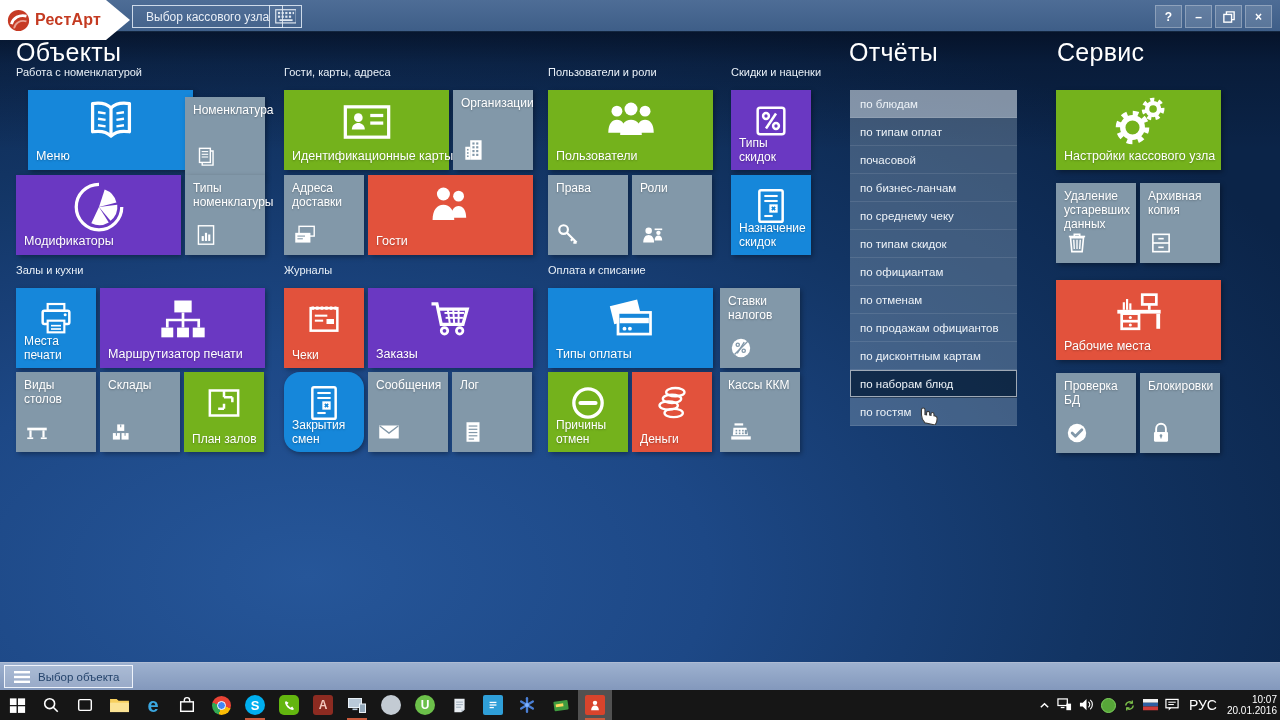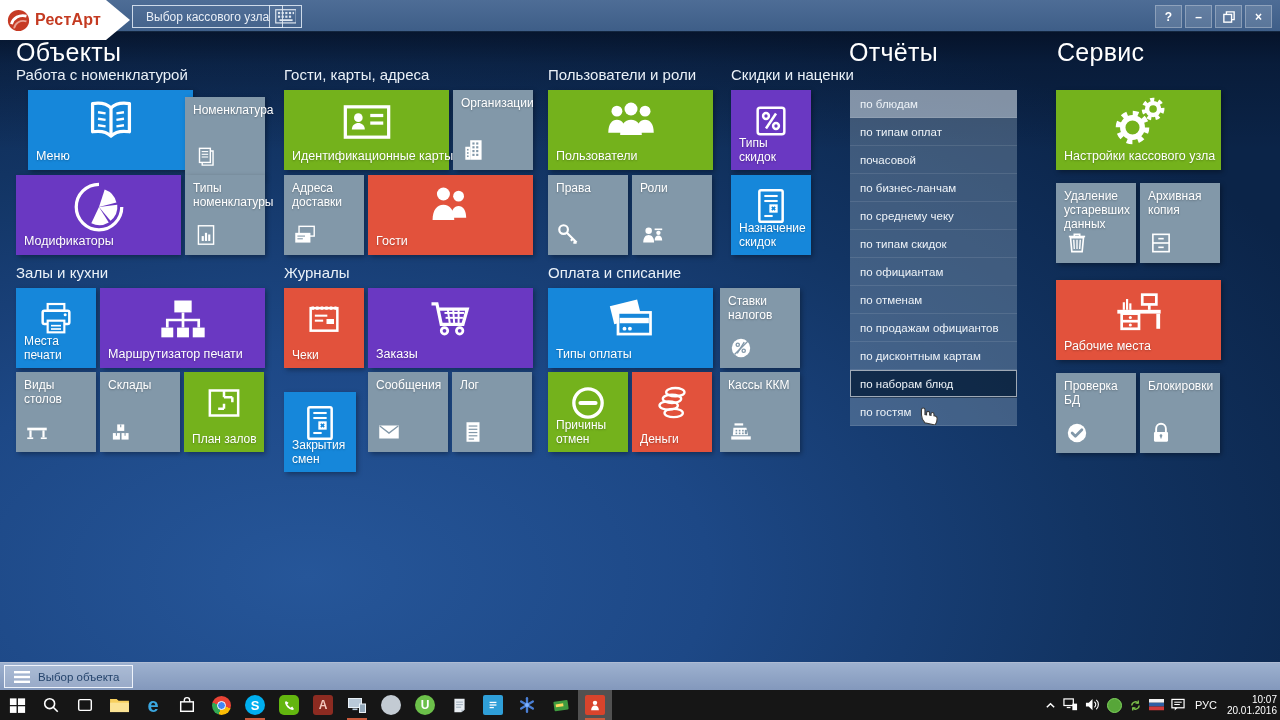--- a/index.html
+++ b/index.html
@@ -16,21 +16,21 @@
   .cash-btn{position:absolute;left:132px;top:5px;height:21px;padding:0 13px;border:1px solid rgba(228,237,248,.85);
     color:#e8eef6;font-size:12px;display:flex;align-items:center;background:rgba(255,255,255,.03);cursor:pointer;}
   .kb-btn{position:absolute;left:269px;top:5px;width:31px;height:21px;border:1px solid rgba(228,237,248,.85);
     display:flex;align-items:center;justify-content:center;background:rgba(255,255,255,.03);cursor:pointer;}
   .winbtns{position:absolute;right:8px;top:5px;display:flex;gap:3px;}
   .winbtn{width:25px;height:21px;background:rgba(255,255,255,.14);border:1px solid rgba(255,255,255,.28);
     color:#fff;font-size:12px;font-weight:700;display:flex;align-items:center;justify-content:center;cursor:pointer;}
   
   .sec-title{position:absolute;color:#fff;font-size:25px;font-weight:400;letter-spacing:.3px;}
   #t-objects{left:16px;top:38px}#t-reports{left:849px;top:38px}#t-service{left:1057px;top:38px}
-  .grp-label{position:absolute;color:#eaf1f8;font-size:15px;}
+  .grp-label{position:absolute;color:#eaf1f8;font-size:11px;}
   
   .tile{position:absolute;box-shadow:1.5px 2px 5px rgba(0,0,0,.35);cursor:pointer;}
   .tile .label{position:absolute;left:8px;right:6px;color:#fff;font-size:12px;line-height:1.18;text-shadow:0 1px 2px rgba(0,0,0,.25);}
   .label.lbottom{bottom:6px;}
   .label.ltop{top:6px;}
   .wide .label.lbottom{white-space:nowrap;font-size:12.5px;}
   .ticon{display:block;}
   .ticon svg{width:100%;height:100%;display:block;}
   .icon-c{position:absolute;left:50%;top:40%;transform:translate(-50%,-50%);width:52px;height:52px;}
   .small .icon-c{width:40px;height:40px;top:39%;}
@@ -52,21 +52,21 @@
   .tb-slot{width:34px;height:30px;display:flex;align-items:center;justify-content:center;position:relative;cursor:pointer;}
   .tb-slot.active{background:#515151;}
   .tb-underline{position:absolute;left:7px;right:7px;bottom:0;height:2px;background:#c85a3c;}
   .badge{width:20px;height:20px;border-radius:50%;display:flex;align-items:center;justify-content:center;color:#fff;font-size:13px;font-weight:700;}
   .tb-letter{font-size:20px;font-weight:700;color:#3ba7e0;line-height:1;}
   .chromeo{width:19px;height:19px;border-radius:50%;position:relative;display:block;
     background:conic-gradient(#ea4335 0 30%,#fbbc05 30% 55%,#34a853 55% 80%,#ea4335 80% 100%);}
   .chromei{position:absolute;left:5px;top:5px;width:9px;height:9px;border-radius:50%;background:#4285f4;border:1.5px solid #fff;box-sizing:border-box;}
   .tray{position:absolute;right:3px;top:690px;height:30px;display:flex;align-items:center;gap:7px;color:#fff;z-index:5;}
   .tray-ic{display:flex;align-items:center;justify-content:center;cursor:pointer;}
-  .tray-lang{font-size:11px;margin:0 3px;cursor:pointer;}
+  .tray-lang{font-size:14px;margin:0 3px;cursor:pointer;}
   .tray-clock{font-size:10px;line-height:11.5px;text-align:right;cursor:pointer;}
 </style>
 </head>
 <body>
 
 <div id="screen">
 
   <div class="titlebar">
     <div class="logo-plate">
       <span style="width:23px;height:23px;display:block;">
@@ -407,21 +407,21 @@
               <line x1="21" y1="14" x2="23" y2="28"></line>
               <line x1="26" y1="14" x2="27" y2="28"></line>
               <line x1="31" y1="14" x2="31" y2="28"></line>
             </g>
             <circle cx="18" cy="34" r="3" fill="none" stroke="#fff" stroke-width="2.5"></circle>
             <circle cx="32" cy="34" r="3" fill="none" stroke="#fff" stroke-width="2.5"></circle>
           </svg>
         </span>
         <div class="label lbottom">Заказы</div>
       </div>
-      <div class="tile small" style="left: 284px; top: 392px; width: 72px; height: 80px; background: rgb(22, 135, 218);">
+      <div class="tile small" style="left: 284px; top: 372px; width: 80px; height: 80px; background: rgb(22, 135, 218); border-radius: 16px;">
         <span class="ticon icon-c">
           <svg viewBox="0 0 48 48">
             <rect x="10" y="5" width="28" height="38" rx="2" fill="none" stroke="#fff" stroke-width="3"></rect>
             <g stroke="#fff" stroke-width="2.5">
               <line x1="16" y1="12" x2="32" y2="12"></line>
               <line x1="16" y1="18" x2="32" y2="18"></line>
               <line x1="16" y1="36" x2="26" y2="36"></line>
             </g>
             <rect x="22" y="22" width="10" height="10" fill="#fff"></rect>
             <path d="M25 25l4 4m0-4l-4 4" stroke="#1687da" stroke-width="2"></path>

